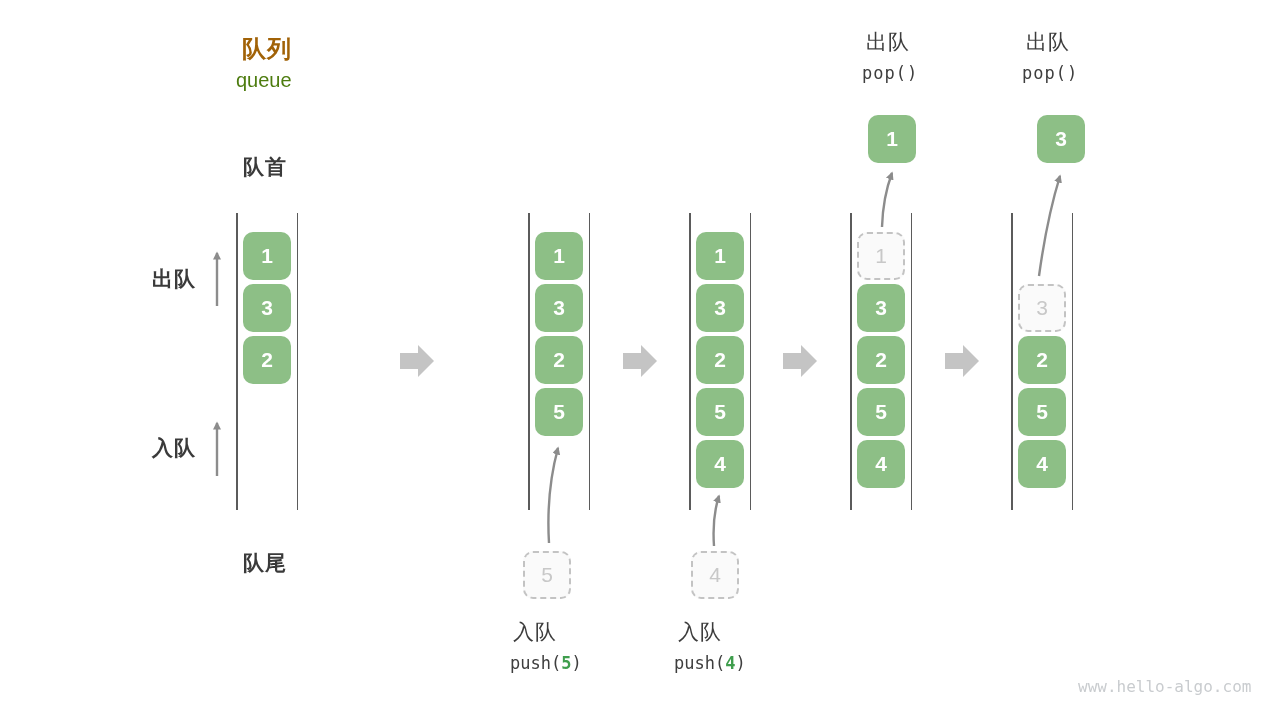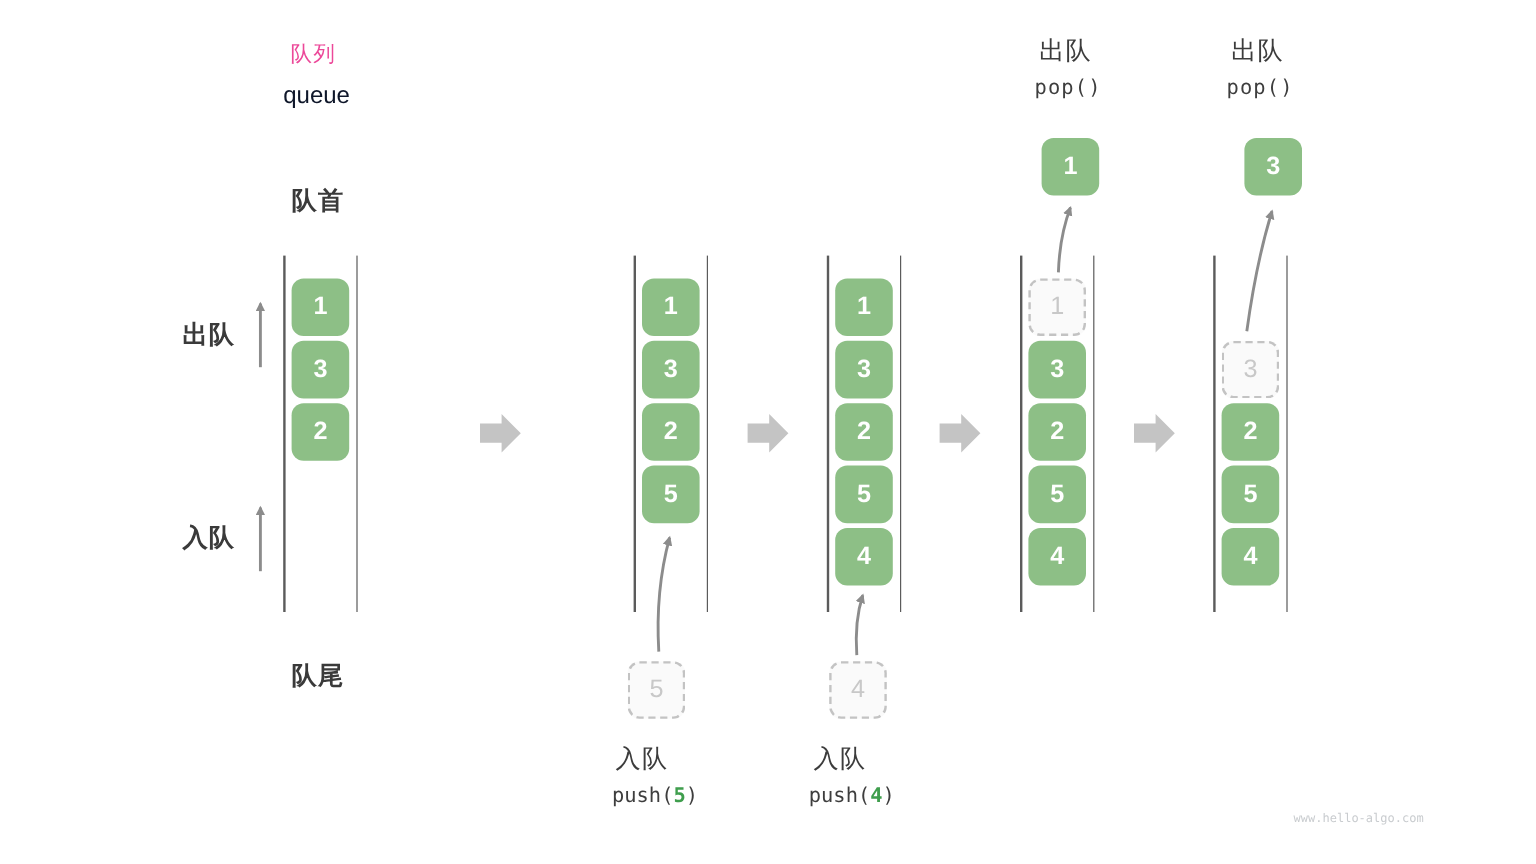--- a/index.html
+++ b/index.html
@@ -2,27 +2,27 @@
 <html><head>
 <meta charset="utf-8">
 <style>
   html,body{margin:0;padding:0;background:#ffffff;}
   #canvas{
     position:relative;width:1280px;height:720px;background:#ffffff;overflow:hidden;
     font-family:"Liberation Sans","DejaVu Sans",sans-serif;color:#3c3c3c;
   }
   .abs{position:absolute;}
   
-  .title-zh{font-size:18px;font-weight:400;color:#ec4899;letter-spacing:1px;}
-  .title-en{font-size:20px;color:#0f172a;}
+  .title-zh{font-size:24px;font-weight:700;color:#a16207;letter-spacing:1px;}
+  .title-en{font-size:20px;color:#4d7c0f;}
   .lbl{font-size:21px;font-weight:600;color:#3a3a3a;letter-spacing:1px;}
   .verb{font-size:21px;font-weight:500;color:#3c3c3c;letter-spacing:1px;}
   .code{font-family:"DejaVu Sans Mono","Liberation Mono",monospace;font-size:17px;color:#3e3e3e;}
   .code .arg{color:#3f9e4d;font-weight:700;}
-  .watermark{font-family:"DejaVu Sans Mono","Liberation Mono",monospace;font-size:10px;color:#c9cccf;}
+  .watermark{font-family:"DejaVu Sans Mono","Liberation Mono",monospace;font-size:16px;color:#c9cccf;}
   
   .qcol{position:absolute;top:213px;width:62px;height:297px;}
   .vline{position:absolute;top:0;width:1.5px;height:100%;background:#5b5b5b;}
   .vline.l{left:0;}
   .vline.r{right:0;}
   .box{
     position:absolute;width:48px;height:48px;border-radius:10px;box-sizing:border-box;
     display:flex;align-items:center;justify-content:center;
     font-size:21px;font-weight:700;
   }

